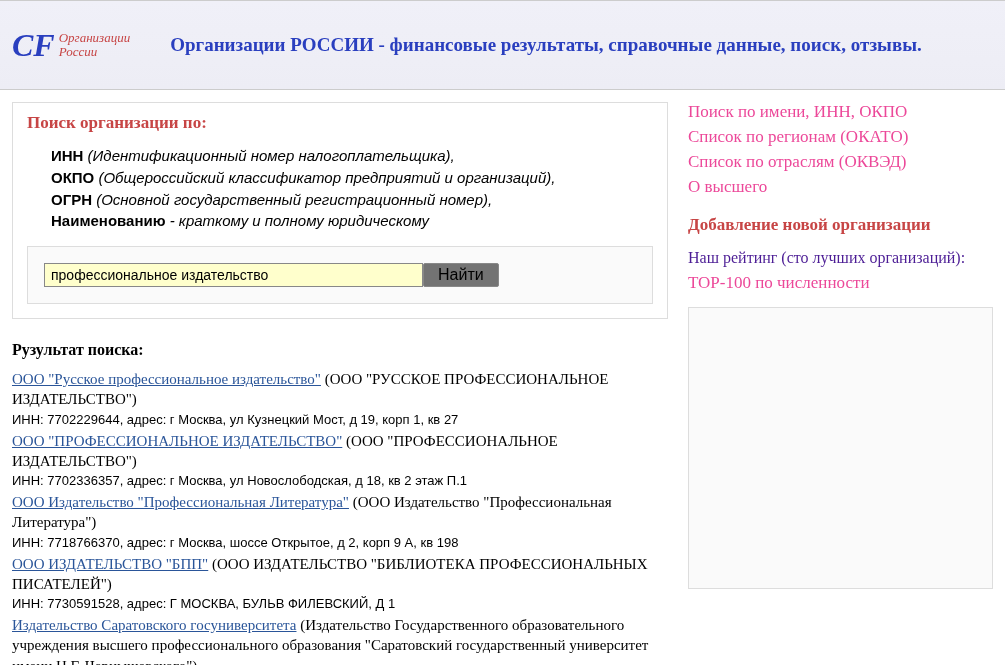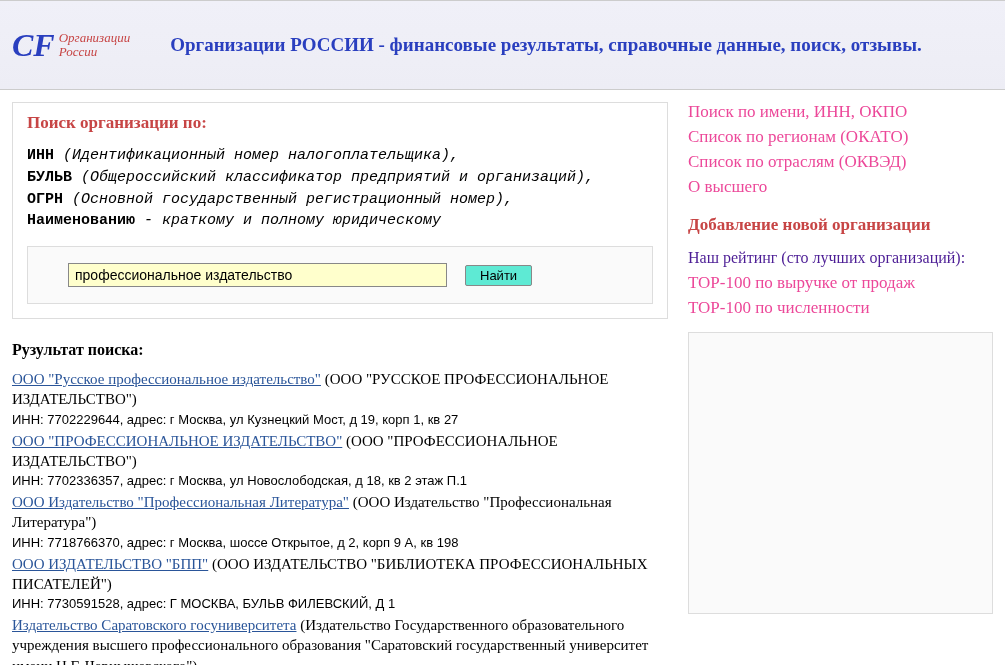--- a/index.html
+++ b/index.html
@@ -65,47 +65,47 @@
     background: #fff;
   }
   .search-title {
     font-family: "Times New Roman", serif;
     font-weight: bold;
     color: #c74545;
     font-size: 17px;
     margin-bottom: 12px;
   }
   .criteria-line {
-    font-family: Liberation Mono, monospace;
+    font-family: Liberation Sans, sans-serif;
     font-size: 15px;
     line-height: 1.45;
+    margin-left: 24px;
   }
   .criteria-line b { font-weight: bold; font-style: normal; }
   .criteria-line .desc { font-style: italic; }
   .inner-search {
     border: 1px solid #ddd;
     background: #fafafa;
-    padding: 16px 40px;
+    padding: 16px 16px;
     margin-top: 14px;
     display: flex;
     align-items: center;
-    gap: 18px;
   }
   .search-input {
     background: #ffffcc;
     border: 1px solid #888;
     padding: 3px 6px;
     font-size: 14px;
     width: 365px;
     font-family: Arial, sans-serif;
   }
   .find-btn {
-    font-size: 13px;
+    font-size: 16px;
     padding: 2px 14px;
-    background: #5eead4;
+    background: #737373;
     border: 1px solid #888;
     border-radius: 2px;
     cursor: pointer;
   }
   .results-title {
     font-family: "Times New Roman", serif;
     font-weight: bold;
     font-size: 16px;
     margin: 22px 0 10px 0;
   }
@@ -170,21 +170,21 @@
   <div class="header-title">Организации РОССИИ - финансовые результаты, справочные данные, поиск, отзывы.</div>
 </div>
 
 <div class="main-row">
   <div class="left-col">
 
     <div class="search-box">
       <div class="search-title">Поиск организации по:</div>
       <div id="criteria-holder">
           <div class="criteria-line"><b>ИНН</b><span class="desc"> (Идентификационный номер налогоплательщика),</span></div>
-          <div class="criteria-line"><b>БУЛЬВ</b><span class="desc"> (Общероссийский классификатор предприятий и организаций),</span></div>
+          <div class="criteria-line"><b>ОКПО</b><span class="desc"> (Общероссийский классификатор предприятий и организаций),</span></div>
           <div class="criteria-line"><b>ОГРН</b><span class="desc"> (Основной государственный регистрационный номер),</span></div>
           <div class="criteria-line"><b>Наименованию</b><span class="desc"> - краткому и полному юридическому</span></div>
         </div>
       <div class="inner-search">
         <input class="search-input" type="text" value="профессиональное издательство" style="">
         <button class="find-btn">Найти</button>
       </div>
     </div>
 
     <div class="results-title">Рузультат поиска:</div>
@@ -208,18 +208,17 @@
   <div class="right-col">
     <div id="side-top">
         <a href="#" class="side-link">Поиск по имени, ИНН, ОКПО</a>
         <a href="#" class="side-link">Список по регионам (ОКАТО)</a>
         <a href="#" class="side-link">Список по отраслям (ОКВЭД)</a>
         <a href="#" class="side-link">О высшего</a>
       </div>
     <div class="side-title-red">Добавление новой организации</div>
     <div class="side-text">Наш рейтинг (сто лучших организаций):</div>
     <div id="side-rating">
-        <a href="#" class="side-link">TOP-100 по выручке от продаж</a>
         <a href="#" class="side-link">TOP-100 по численности</a>
       </div>
     <div class="ad-box"></div>
   </div>
 </div>
 
 </body></html>

